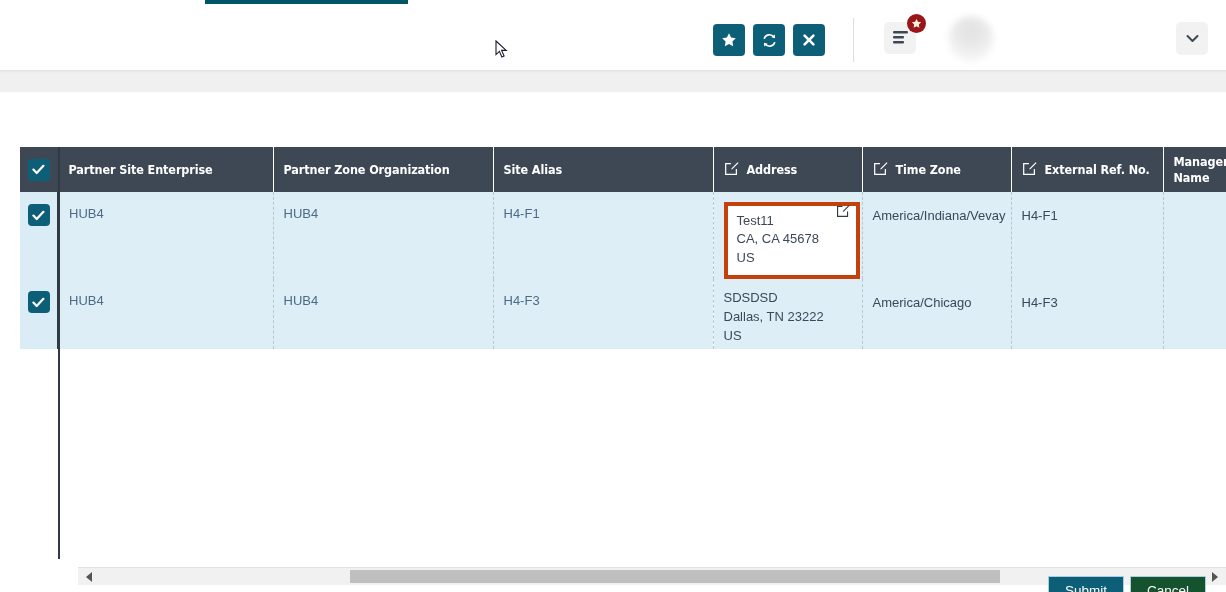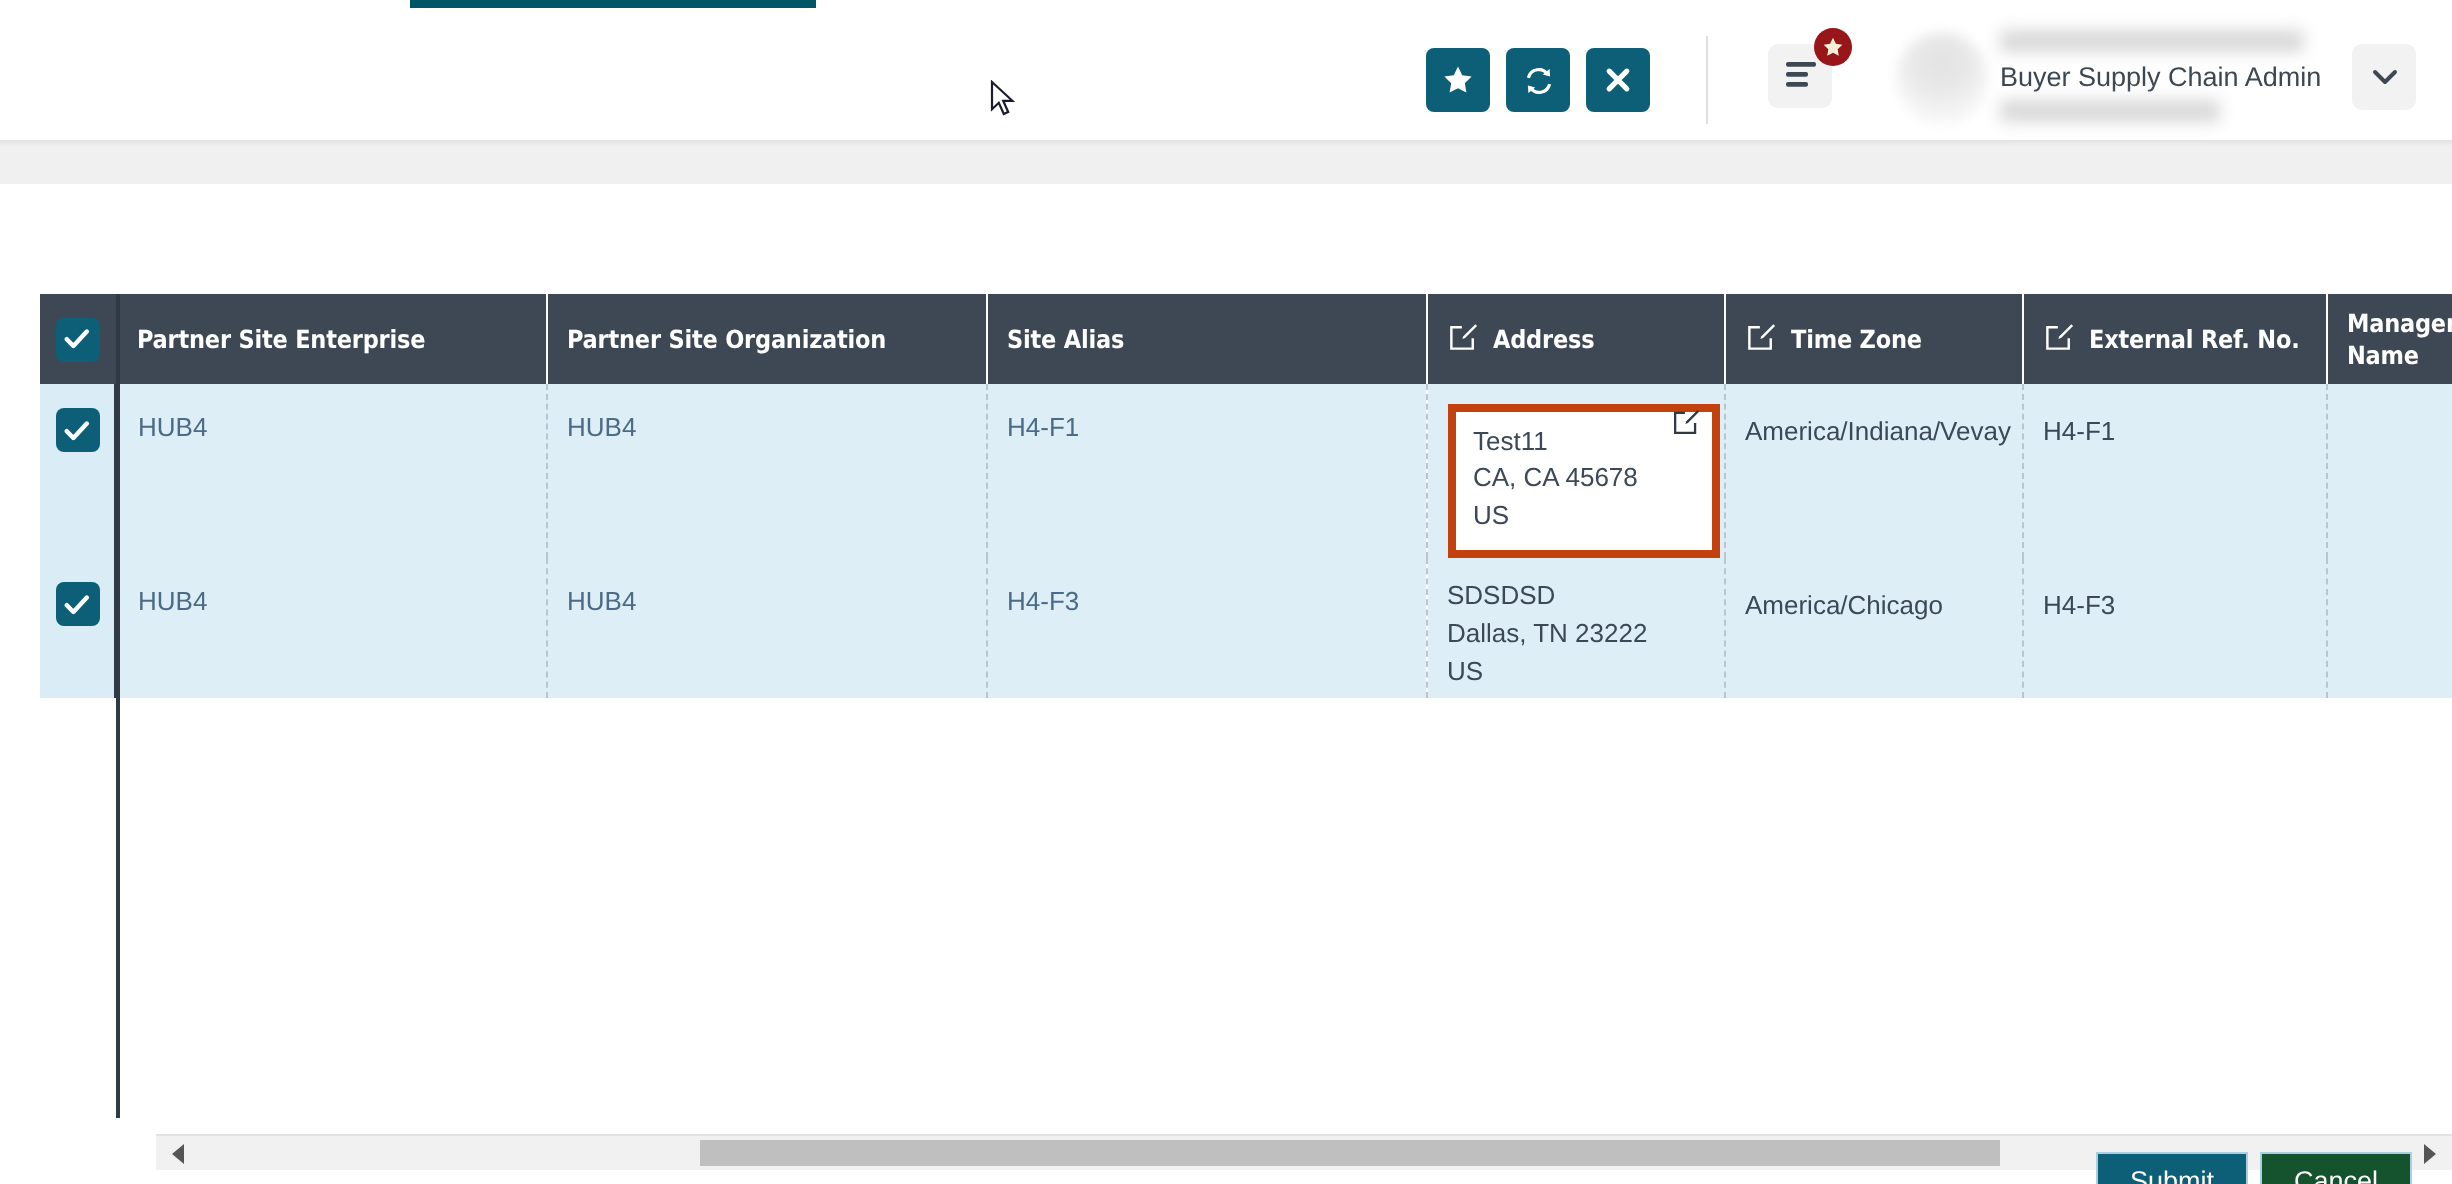--- a/index.html
+++ b/index.html
@@ -418,25 +418,20 @@
     </button>
     <span class="menu-badge">
       <svg width="11" height="11" viewBox="0 0 16 16">
           <path fill="#f7f0d8" d="M8 1.3l2.1 4.3 4.7.7-3.4 3.3.8 4.7L8 12.1l-4.2 2.2.8-4.7L1.2 6.3l4.7-.7z"></path>
         </svg>
     </span>
   </div>
 
   <div class="avatar"></div>
 
-  <div class="user-block">
-    <div class="user-blur-top"></div>
-    <div class="user-role">Buyer Supply Chain Admin</div>
-    <div class="user-blur-bottom"></div>
-  </div>
 
   <button class="user-caret">
     <span>
       <svg width="13" height="9" viewBox="0 0 13 9">
           <path fill="none" stroke="#3e4854" stroke-width="2" stroke-linecap="round" stroke-linejoin="round" d="M1.5 2l5 5 5-5"></path>
         </svg>
     </span>
   </button>
 </div>
 
@@ -466,21 +461,21 @@
                   </svg>
               </span>
             </th>
             <th>
               <span class="th-inner">
                   <span class="th-label">Partner Site Enterprise</span>
                 </span>
             </th>
             <th>
               <span class="th-inner">
-                  <span class="th-label">Partner Site Organization</span>
+                  <span class="th-label">Partner Zone Organization</span>
                 </span>
             </th>
             <th>
               <span class="th-inner">
                   <span class="th-label">Site Alias</span>
                 </span>
             </th>
             <th>
               <span class="th-inner">
                 <span>

